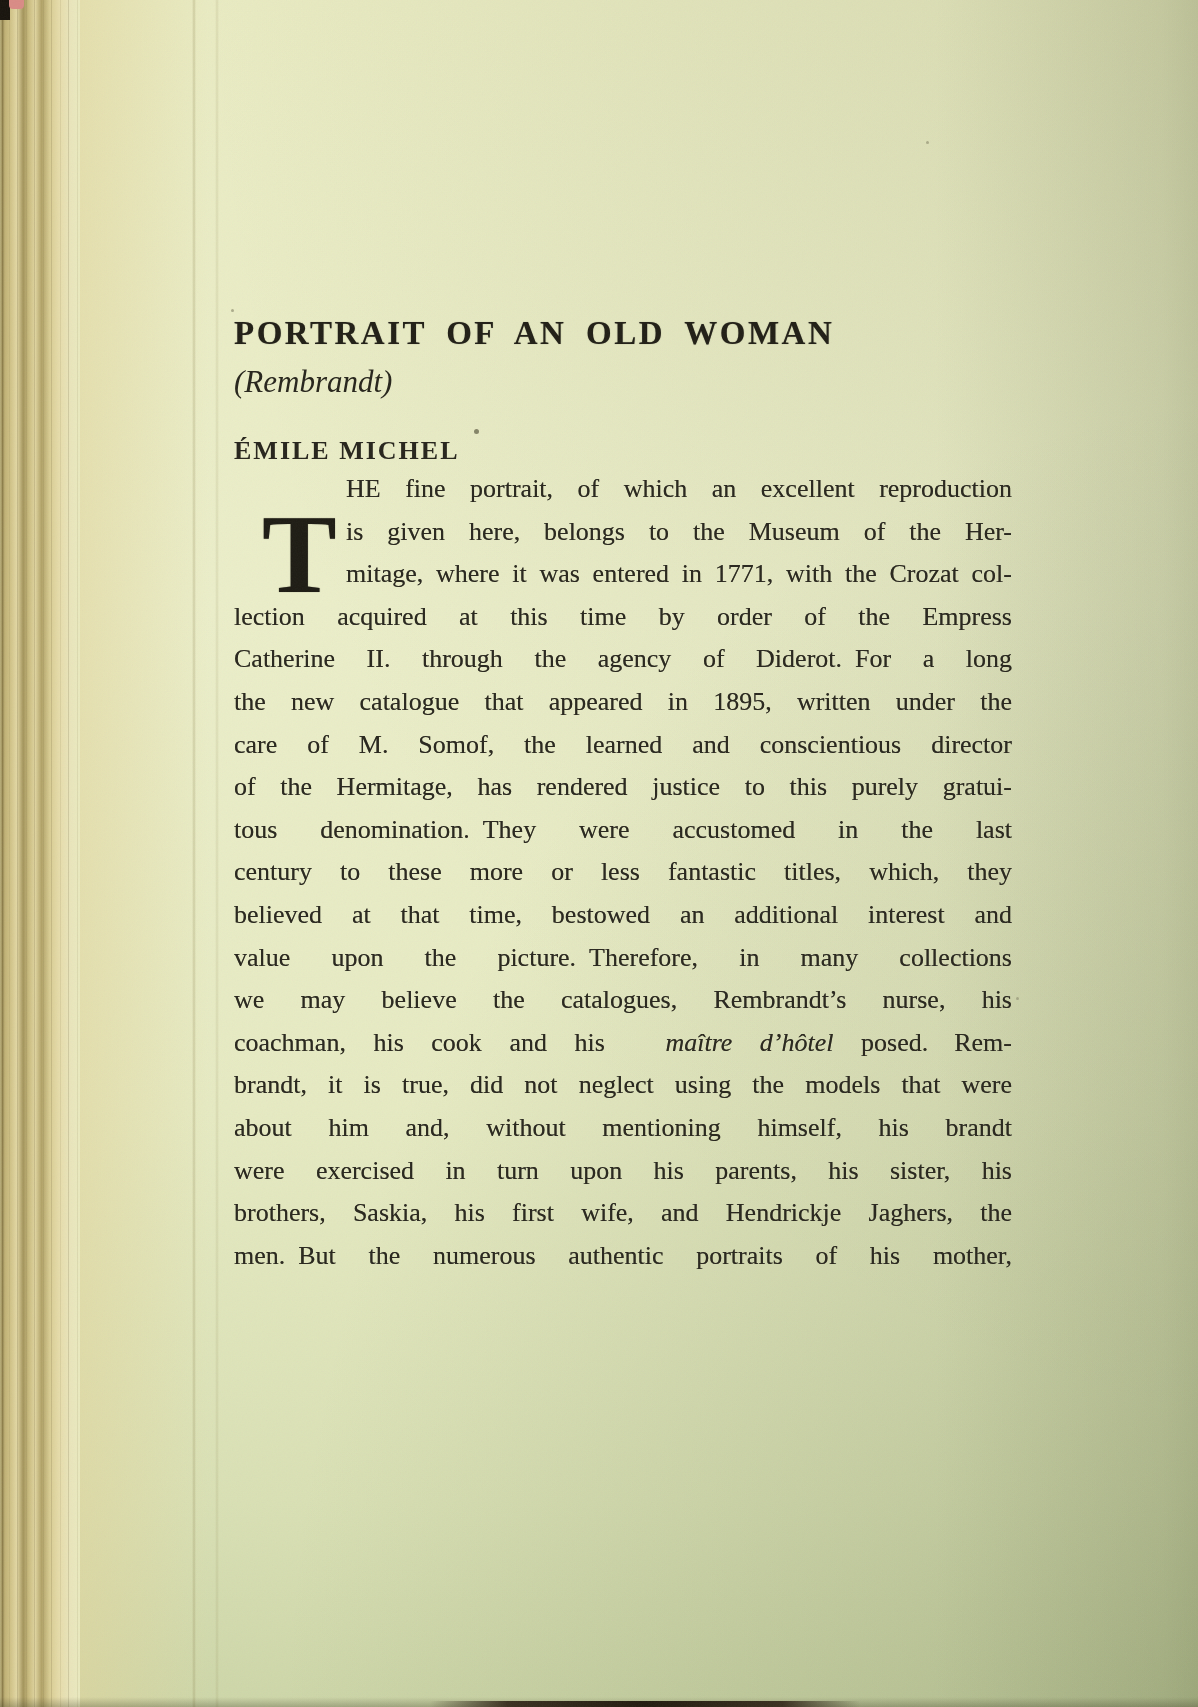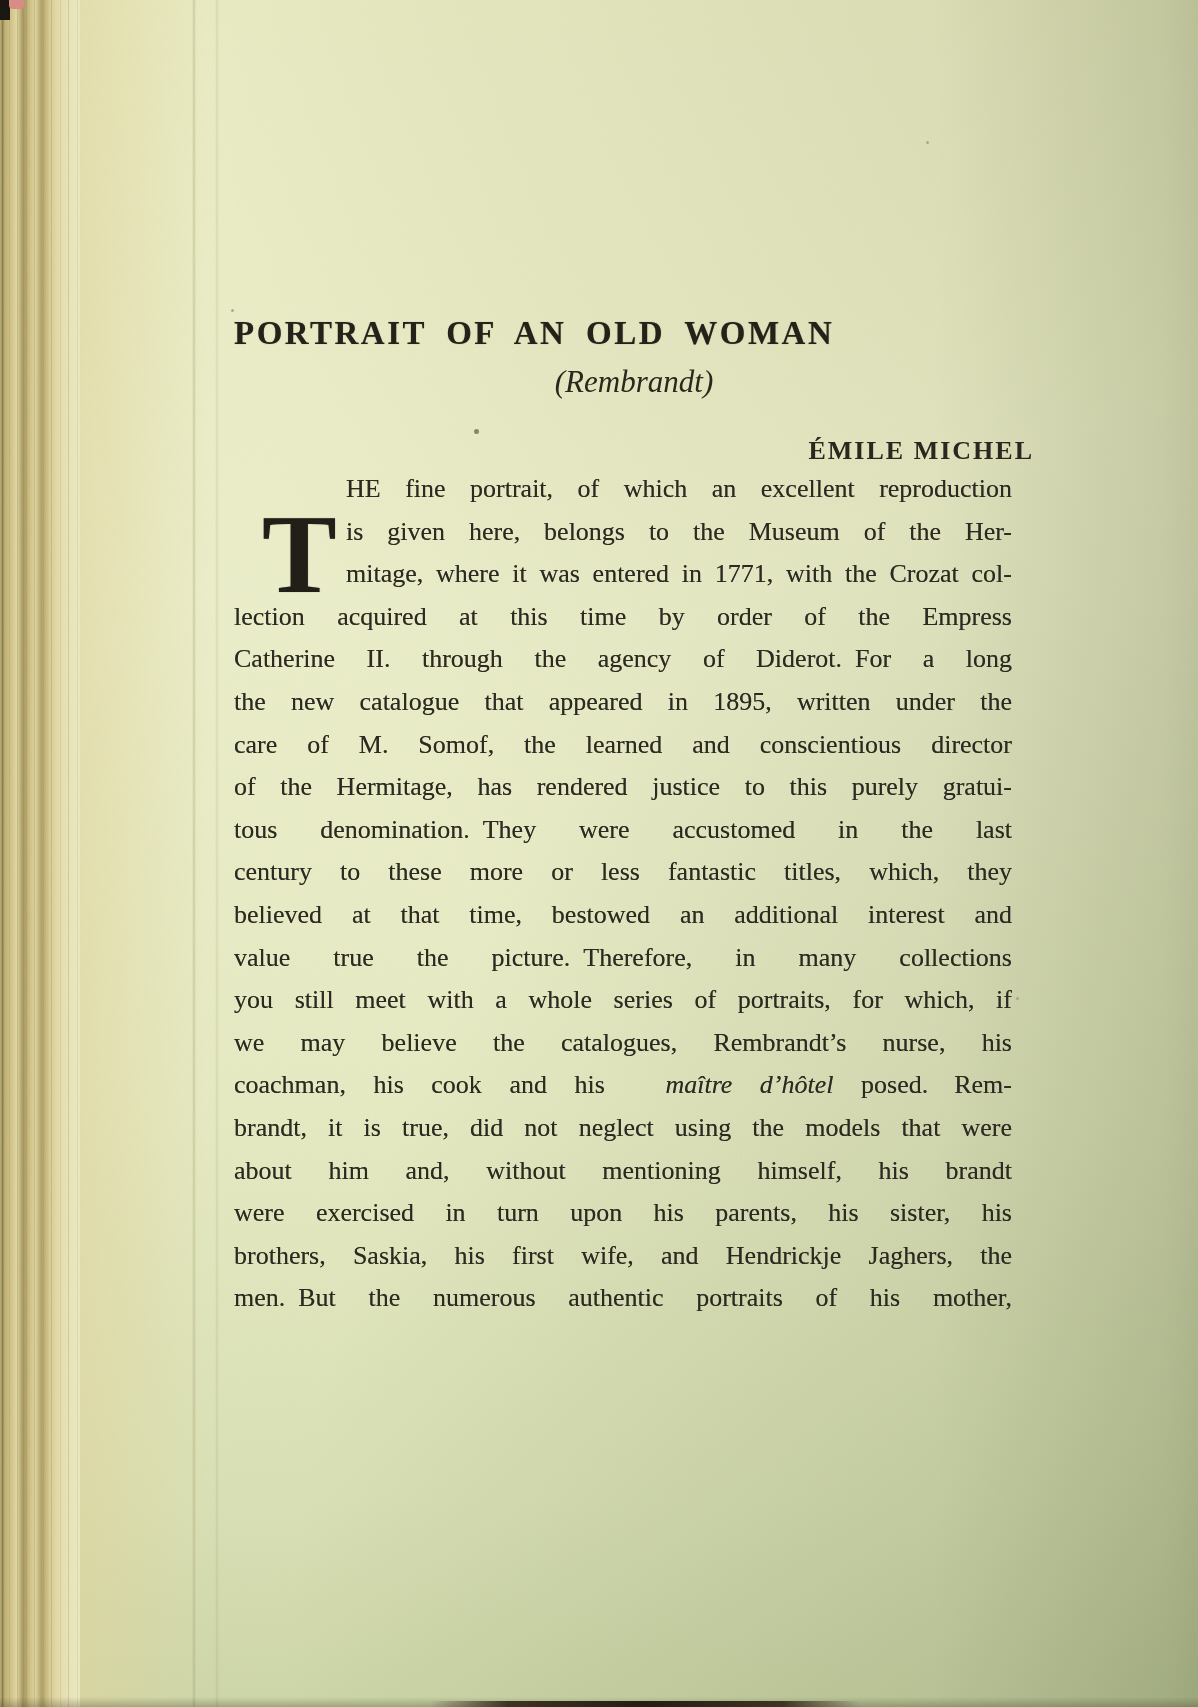--- a/index.html
+++ b/index.html
@@ -58,26 +58,26 @@
   
   .content{position:absolute;left:0;top:0;width:100%;height:100%;color:#26241b;}
   .title{
     position:absolute;left:234px;top:314px;width:800px;
     text-align:left;font-weight:bold;font-size:33px;line-height:38px;
     letter-spacing:2.5px;word-spacing:9px;color:#201e15;
     text-shadow:0 0 1px rgba(38,36,27,0.45);
   }
   .subtitle{
     position:absolute;left:234px;top:364px;width:800px;
-    text-align:center;font-style:italic;font-size:31px;line-height:36px;
+    font-style:italic;font-size:31px;line-height:36px;
     color:#26241b;
   }
   .author{
     position:absolute;left:234px;top:436px;width:800px;
-    text-align:right;font-weight:bold;font-size:26px;line-height:30px;
+    text-align:left;font-weight:bold;font-size:26px;line-height:30px;
     letter-spacing:2px;color:#26241b;
   }
   .body-block{
     position:absolute;left:234px;top:468px;width:778px;
     font-size:26px;color:#28261d;
     text-shadow:0 0 0.5px rgba(40,38,28,0.55);
   }
   .dropcap{float:left;width:112px;height:86px;position:relative;}
   .dropcap span{
     position:absolute;left:28px;top:30px;
@@ -121,22 +121,21 @@
         <div class="line">is given here, belongs to the Museum of the Her-</div>
         <div class="line">mitage, where it was entered in 1771, with the Crozat col-</div>
         <div class="line">lection acquired at this time by order of the Empress</div>
         <div class="line">Catherine II. through the agency of Diderot. For a long</div>
         <div class="line">the new catalogue that appeared in 1895, written under the</div>
         <div class="line">care of M. Somof, the learned and conscientious director</div>
         <div class="line">of the Hermitage, has rendered justice to this purely gratui-</div>
         <div class="line">tous denomination. They were accustomed in the last</div>
         <div class="line">century to these more or less fantastic titles, which, they</div>
         <div class="line">believed at that time, bestowed an additional interest and</div>
-        <div class="line">value true the picture. Therefore, in many collections</div>
-        <div class="line">you still meet with a whole series of portraits, for which, if</div>
+        <div class="line">value upon the picture. Therefore, in many collections</div>
         <div class="line">we may believe the catalogues, Rembrandt’s nurse, his</div>
         <div class="line">coachman, his cook and his <i>maître d’hôtel</i> posed. Rem-</div>
         <div class="line">brandt, it is true, did not neglect using the models that were</div>
         <div class="line">about him and, without mentioning himself, his brandt</div>
         <div class="line">were exercised in turn upon his parents, his sister, his</div>
         <div class="line">brothers, Saskia, his first wife, and Hendrickje Jaghers, the</div>
         <div class="line">men. But the numerous authentic portraits of his mother,</div>
       </div>
   </div>
 

